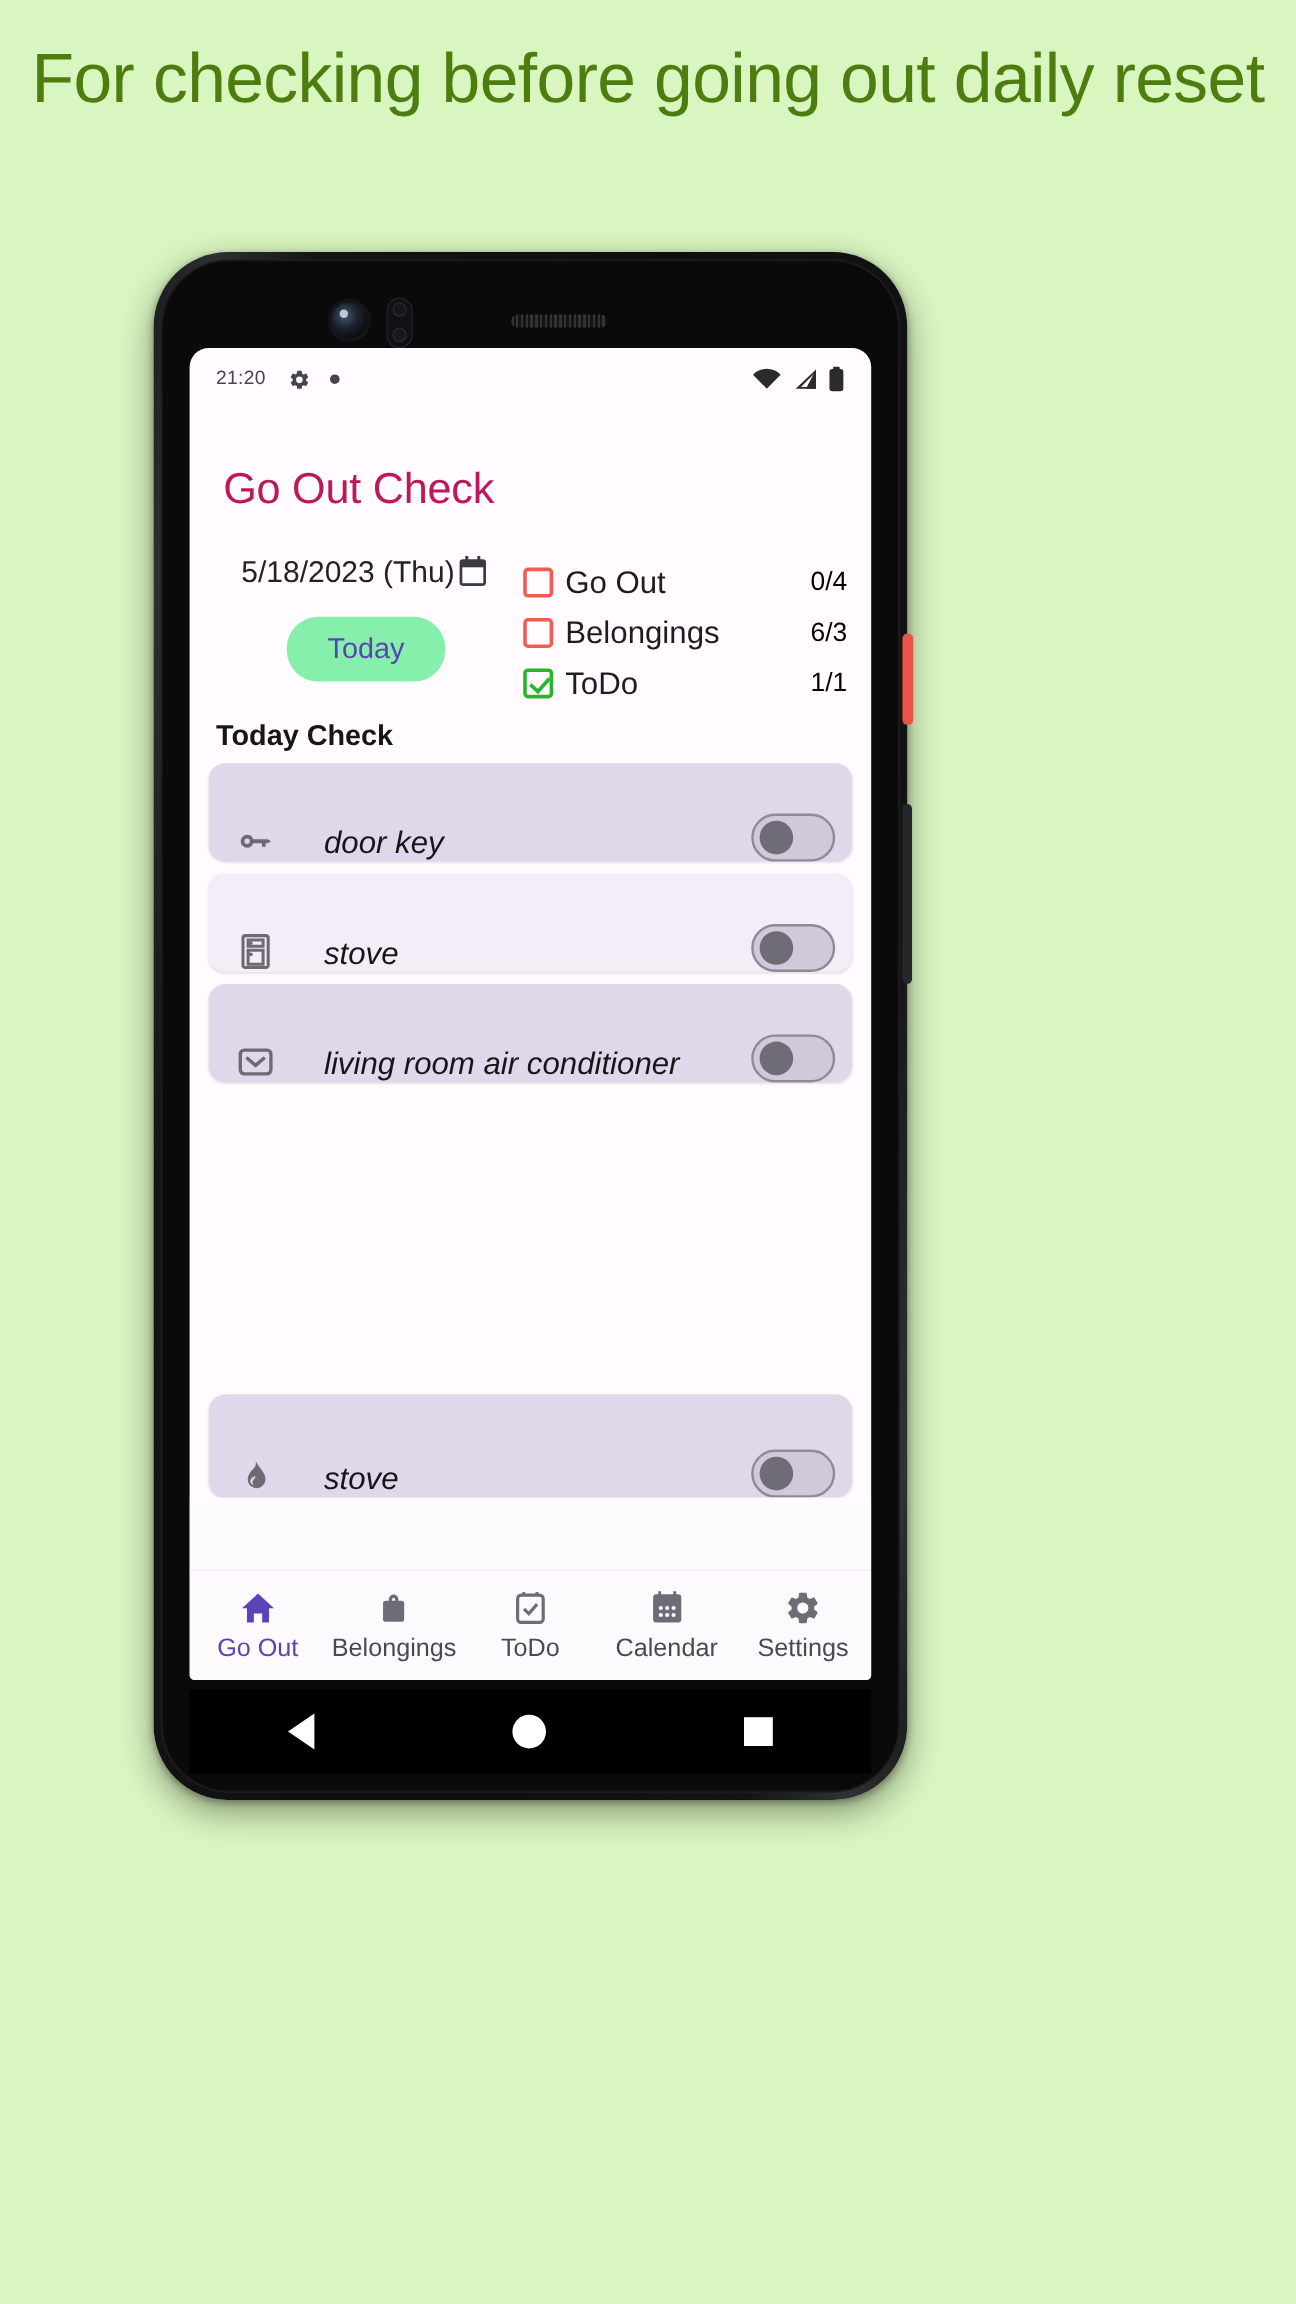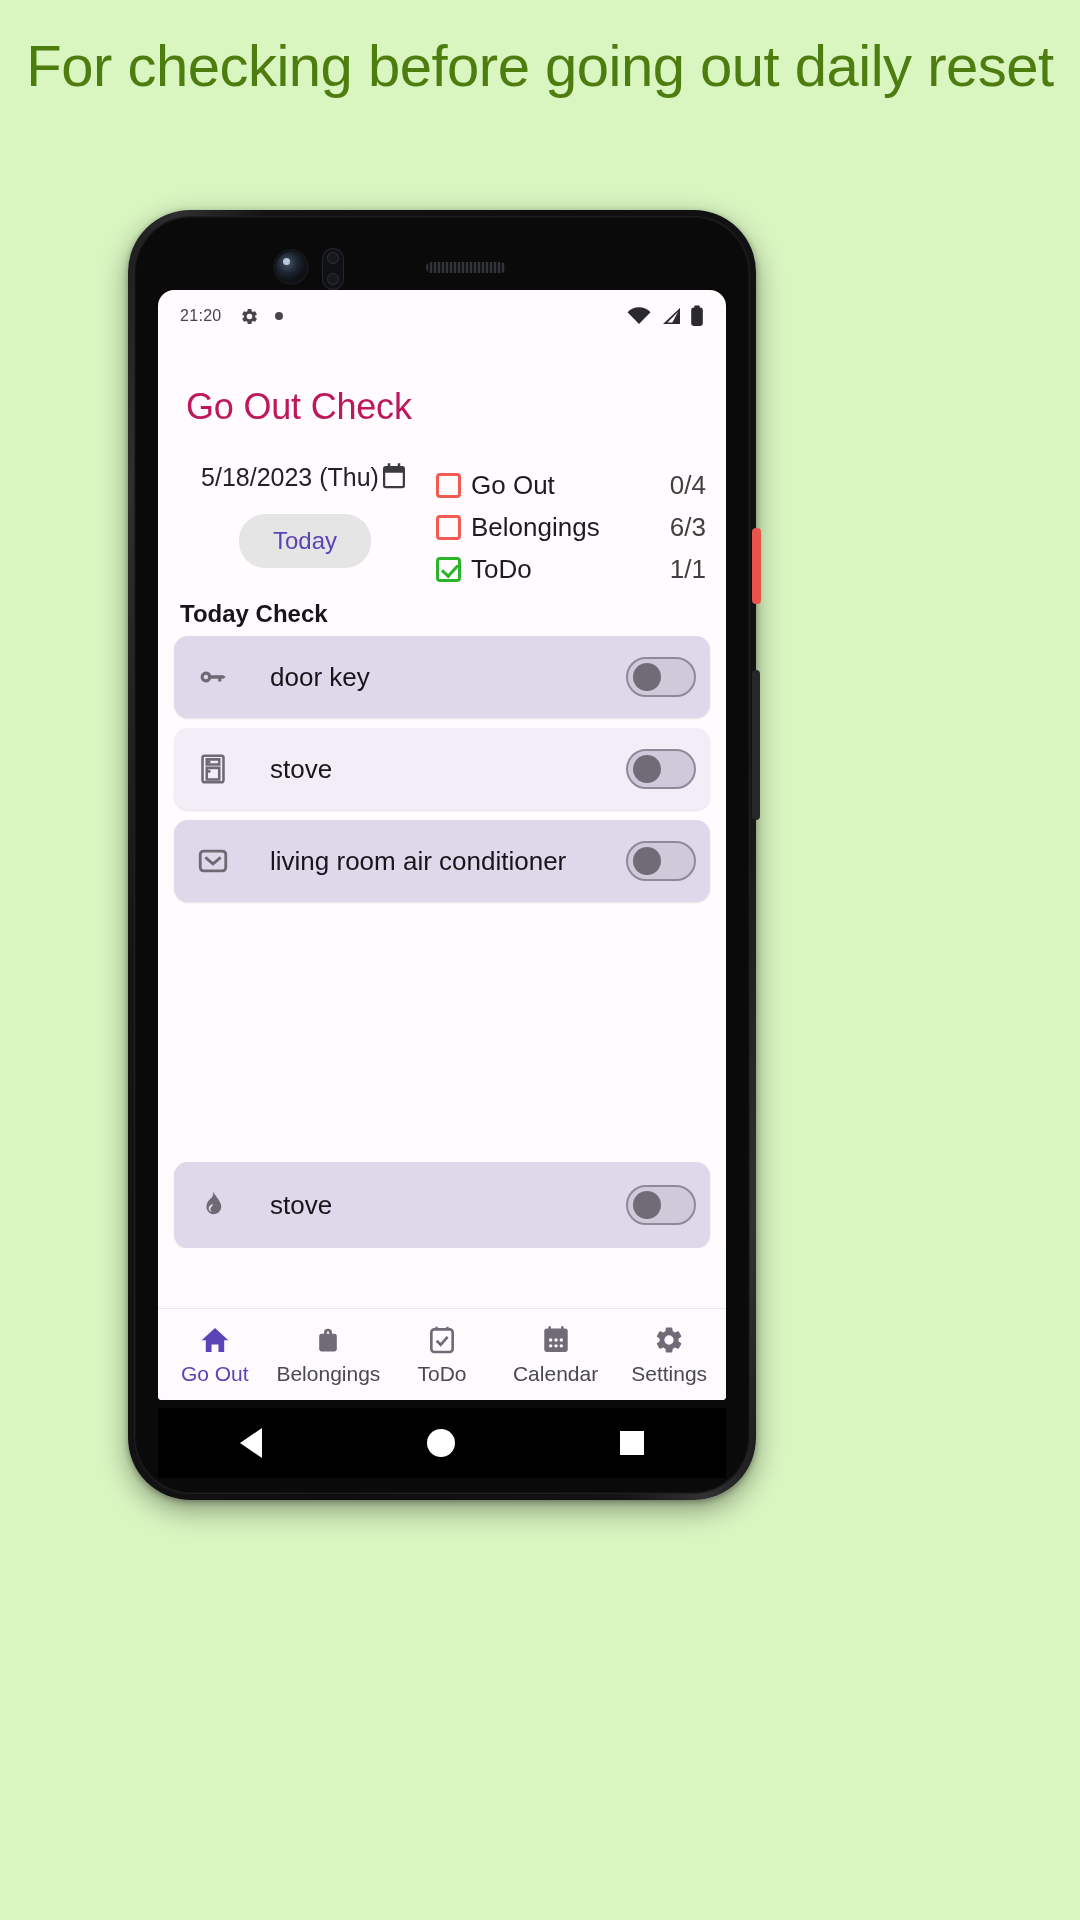--- a/index.html
+++ b/index.html
@@ -130,57 +130,58 @@
   
   .top-row {
     display:flex; padding:34px 16px 0 16px; flex:none;
   }
   .date-col { width:262px; display:flex; flex-direction:column; align-items:center; }
   .date-line { display:flex; align-items:center; }
   .date-text { font-size:25px; color:#232326; }
   .cal-icon { width:30px; height:30px; }
   .today-chip {
     margin-top:22px;
-    background:#e5e5e5;
+    background:#86efac;
     color:#5a43b4;
     font-size:24px;
     padding:13px 34px;
     border-radius:26px;
   }
   .summary-col { flex:1; padding-top:2px; }
   .summary-row {
     display:flex; align-items:center; gap:10px;
     height:42px;
   }
   .cbox { width:25px;height:25px;border-radius:4px;border:3px solid #f25a52;background:#fffbff; flex:none; position:relative; }
   .cbox.ok { border-color:#2ab42a; }
   .cbox.ok::after{
     content:""; position:absolute; left:6px; top:1px;
     width:7px;height:13px;border:solid #2ab42a;border-width:0 3px 3px 0;
     transform:rotate(42deg);
   }
   .summary-label { font-size:26px; color:#1d1d20; }
-  .summary-count { margin-left:auto; font-size:26px; color:#404040; padding-right:4px; }
+  .summary-count { margin-left:auto; font-size:22px; color:#000000; padding-right:4px; }
 
   
   .section-head {
     font-size:24px; font-weight:bold; color:#161618;
     padding:10px 22px 8px 22px; flex:none;
   }
 
   
   .list-area { padding:0 16px; flex:none; }
   .check-row {
-    display:flex; align-items:center;
+    display:flex; align-items:flex-end;
     height:82px;
     border-radius:14px;
     margin-bottom:10px;
     padding:0 14px 0 22px;
     background:#ded8ea;
     box-shadow:0 1px 2px rgba(0,0,0,.10);
+    font-style:italic;
   }
   .check-row.alt { background:#f2edf7; }
   .row-icon { width:34px; height:34px; color:#6d6a73; flex:none; }
   .row-label { font-size:26px; color:#16161a; margin-left:40px; }
   .toggle {
     margin-left:auto;
     width:70px; height:40px;
     border-radius:22px;
     background:#cfc9da;
     border:2px solid #8e8a98;

